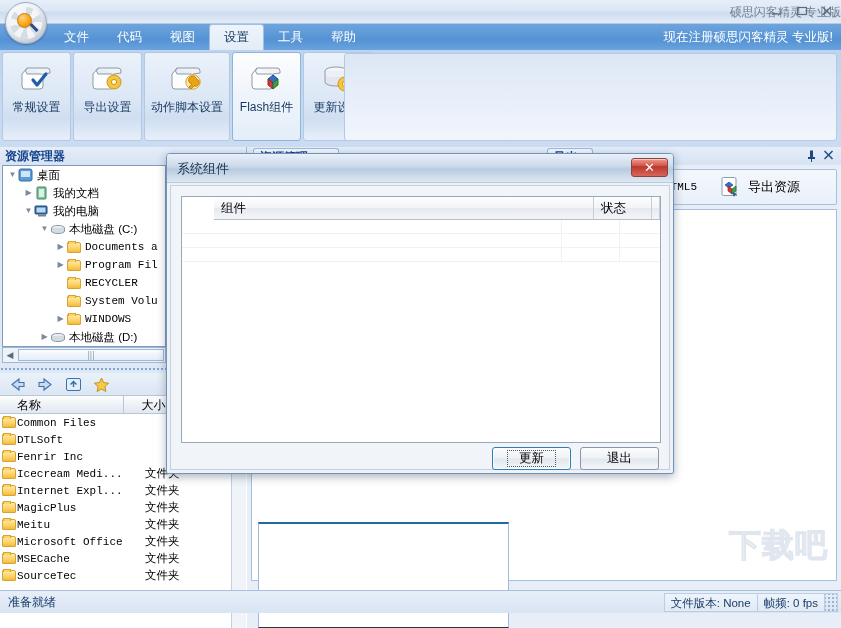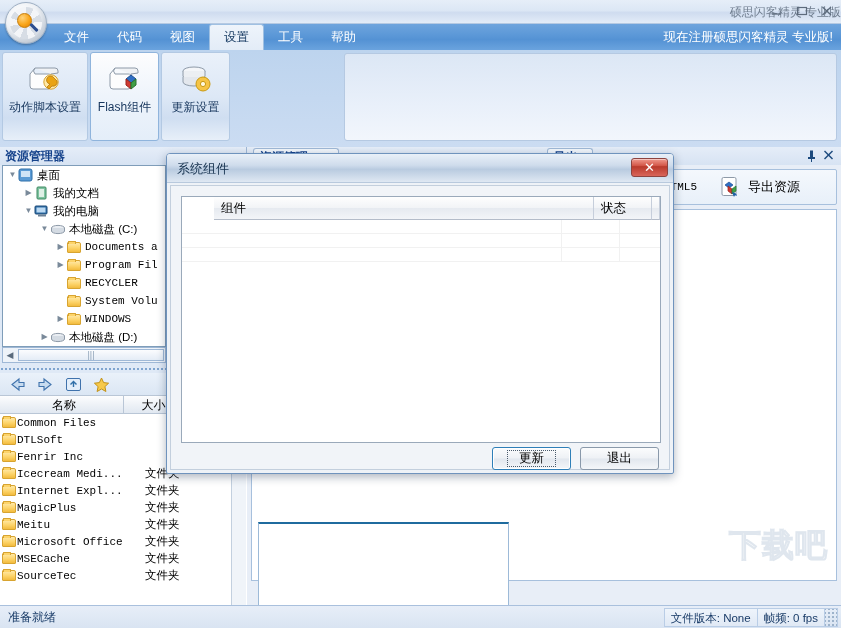--- a/index.html
+++ b/index.html
@@ -157,21 +157,21 @@
   }
   .tb-ico { width:19px; height:17px; cursor:default; position:relative; }
 
   #fl-head {
     position:absolute; left:0; top:248px; width:247px; height:19px;
     display:flex;
   }
   .fl-col {
     height:19px; line-height:18px; font-size:12px; color:#000;
     background: linear-gradient(to bottom,#fdfdfe 0%, #eef2f7 50%, #e1e8f1 100%);
-    border:1px solid #b9c6d6; border-left:none; padding-left:5px; white-space:nowrap;text-align:center;
+    border:1px solid #b9c6d6; border-left:none; padding-left:17px; white-space:nowrap;
   }
   #fl-body {
     position:absolute; left:0; top:267px; width:247px; height:321px;
     background:#ffffff; overflow:hidden;
   }
   .fl-row { height:17px; display:flex; align-items:center; font-size:11px; }
   .fl-row .ico { width:17px; height:14px; position:relative; flex:0 0 17px; }
   .fl-name {
     font-family:"Liberation Mono","DejaVu Sans Mono",monospace; font-size:11px;
     width:128px; white-space:nowrap; overflow:hidden; color:#000;
@@ -248,21 +248,21 @@
     font-size:32px; font-weight:bold; color:transparent;
     -webkit-text-stroke:1px #dfe6ee;
     letter-spacing:1px;
     font-family:"DejaVu Sans", sans-serif;
     text-shadow: 0 0 0 transparent;
     margin-left: 32px;
   }
 
   
   #statusbar {
-    position:absolute; left:0; top:605px; width:841px; height:23px;
+    position:absolute; left:0; top:590px; width:841px; height:23px;
     background: linear-gradient(to bottom,#e7eef8 0%, #d9e4f2 100%);
     border-top:1px solid #a9c0dd;
   }
   #status-left {
     position:absolute; left:8px; top:0; height:23px; line-height:23px;
     font-size:12px; color:#1a3c68;
   }
   #status-right {
     position:absolute; right:3px; top:2px; height:19px; display:flex; align-items:stretch;
   }
@@ -385,21 +385,38 @@
 
 <div id="app-logo">
   <div class="ring"></div>
   <div class="lens"></div>
   <div class="handle"></div>
 </div>
 
 <div id="ribbon">
   <div id="ribbon-groups">
 
-
+    <div class="rb-btn">
+      <svg class="rb-ico" viewBox="0 0 36 32">
+        <path d="M8 6 Q5 9 8 12 L24 12 L24 24 Q24 27 21 27 L6 27 Q3 27 3 24 L3 12 Z" fill="#fdfdfd" stroke="#8e9aa8"></path>
+        <path d="M8 6 L28 6 Q31 6 31 9 L31 11 L24 12" fill="#f0f2f5" stroke="#8e9aa8"></path>
+        <path d="M14 18 l4 5 l9 -11" fill="none" stroke="#1e5fa8" stroke-width="3.2" stroke-linecap="round" stroke-linejoin="round"></path>
+      </svg>
+      <span class="rb-lbl">常规设置</span>
+    </div>
+
+    <div class="rb-btn">
+      <svg class="rb-ico" viewBox="0 0 36 32">
+        <path d="M8 6 Q5 9 8 12 L24 12 L24 24 Q24 27 21 27 L6 27 Q3 27 3 24 L3 12 Z" fill="#fdfdfd" stroke="#8e9aa8"></path>
+        <path d="M8 6 L28 6 Q31 6 31 9 L31 11 L24 12" fill="#f0f2f5" stroke="#8e9aa8"></path>
+        <circle cx="24" cy="20" r="7" fill="#f6c445" stroke="#c99a12"></circle>
+        <circle cx="24" cy="20" r="2.6" fill="#fff8df" stroke="#c99a12"></circle>
+      </svg>
+      <span class="rb-lbl">导出设置</span>
+    </div>
 
     <div class="rb-btn wide">
       <svg class="rb-ico" viewBox="0 0 36 32">
         <path d="M8 6 Q5 9 8 12 L24 12 L24 24 Q24 27 21 27 L6 27 Q3 27 3 24 L3 12 Z" fill="#fdfdfd" stroke="#8e9aa8"></path>
         <path d="M8 6 L28 6 Q31 6 31 9 L31 11 L24 12" fill="#f0f2f5" stroke="#8e9aa8"></path>
         <circle cx="24" cy="20" r="7.2" fill="#ffe9a8" stroke="#d8a430"></circle>
         <path d="M27 16 a4 4 0 1 0 -4 6 l-3 3 2 2 3-3 a4 4 0 0 0 5 -5z" fill="#e9a313" stroke="#b5790a" stroke-width=".8"></path>
       </svg>
       <span class="rb-lbl">动作脚本设置</span>
     </div>

